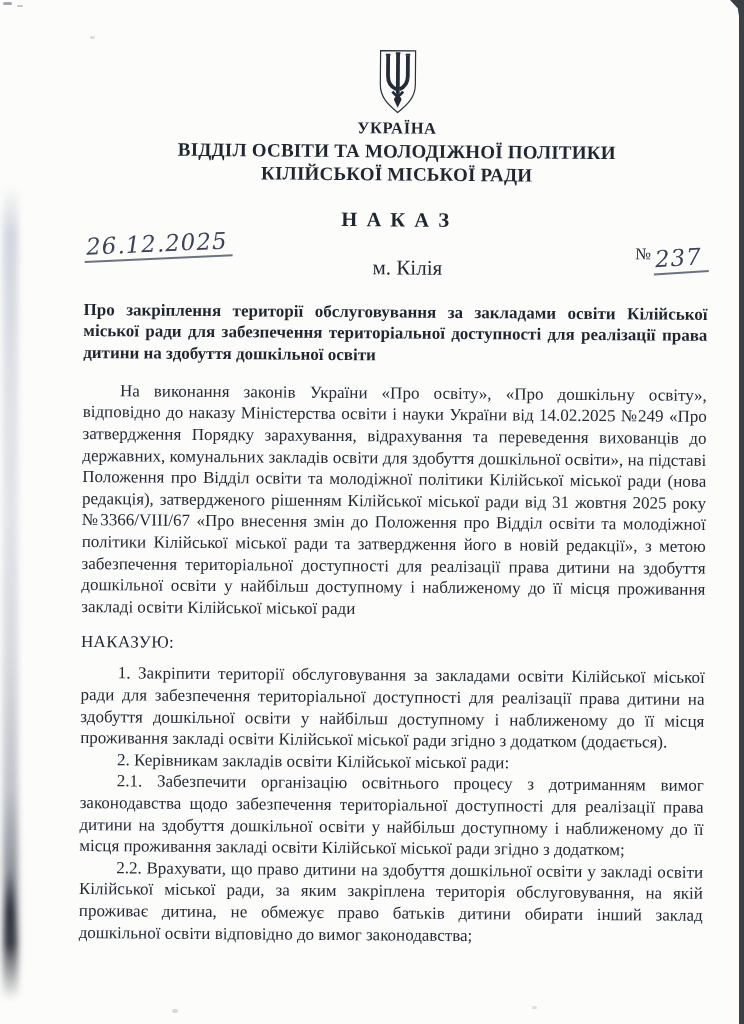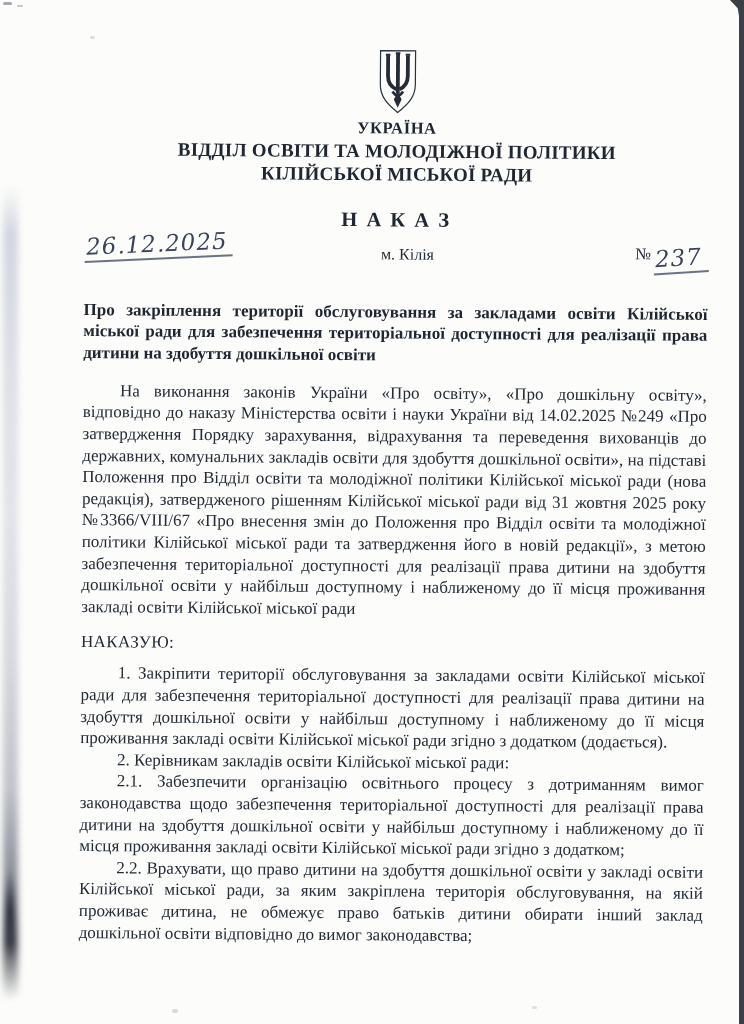--- a/index.html
+++ b/index.html
@@ -59,21 +59,21 @@
   .meta-row { position:relative; height:36px; margin-top:9px; }
   .handwrite {
     font-family:"DejaVu Serif",serif; font-style:italic;
     font-size:23px; color:#39445a; letter-spacing:1px; white-space:nowrap;
   }
   .date-hand {
     position:absolute; left:0; top:-8px; display:inline-block;
     transform:rotate(-3deg); padding:0 4px 1px 2px;
     border-bottom:2px solid rgba(58,68,92,0.75);
   }
-  .place { position:absolute; left:50%; top:5px; transform:translateX(-50%); font-size:16px;padding-left:23px; }
+  .place { position:absolute; left:50%; top:15px; transform:translateX(-50%); font-size:21px;padding-left:23px; }
   .number-wrap { position:absolute; right:0; top:2px; }
   .number-sign { font-size:16.5px; vertical-align:6px; }
   .number-hand {
     display:inline-block; transform:rotate(-4deg); margin-left:2px;
     padding:0 6px 1px 2px; border-bottom:2px solid rgba(58,68,92,0.75);
   }
 
   .subject {
     margin:25px 0 0; font-weight:bold; font-size:17px; line-height:21.3px;
     text-align:justify; color:#1e2632;

